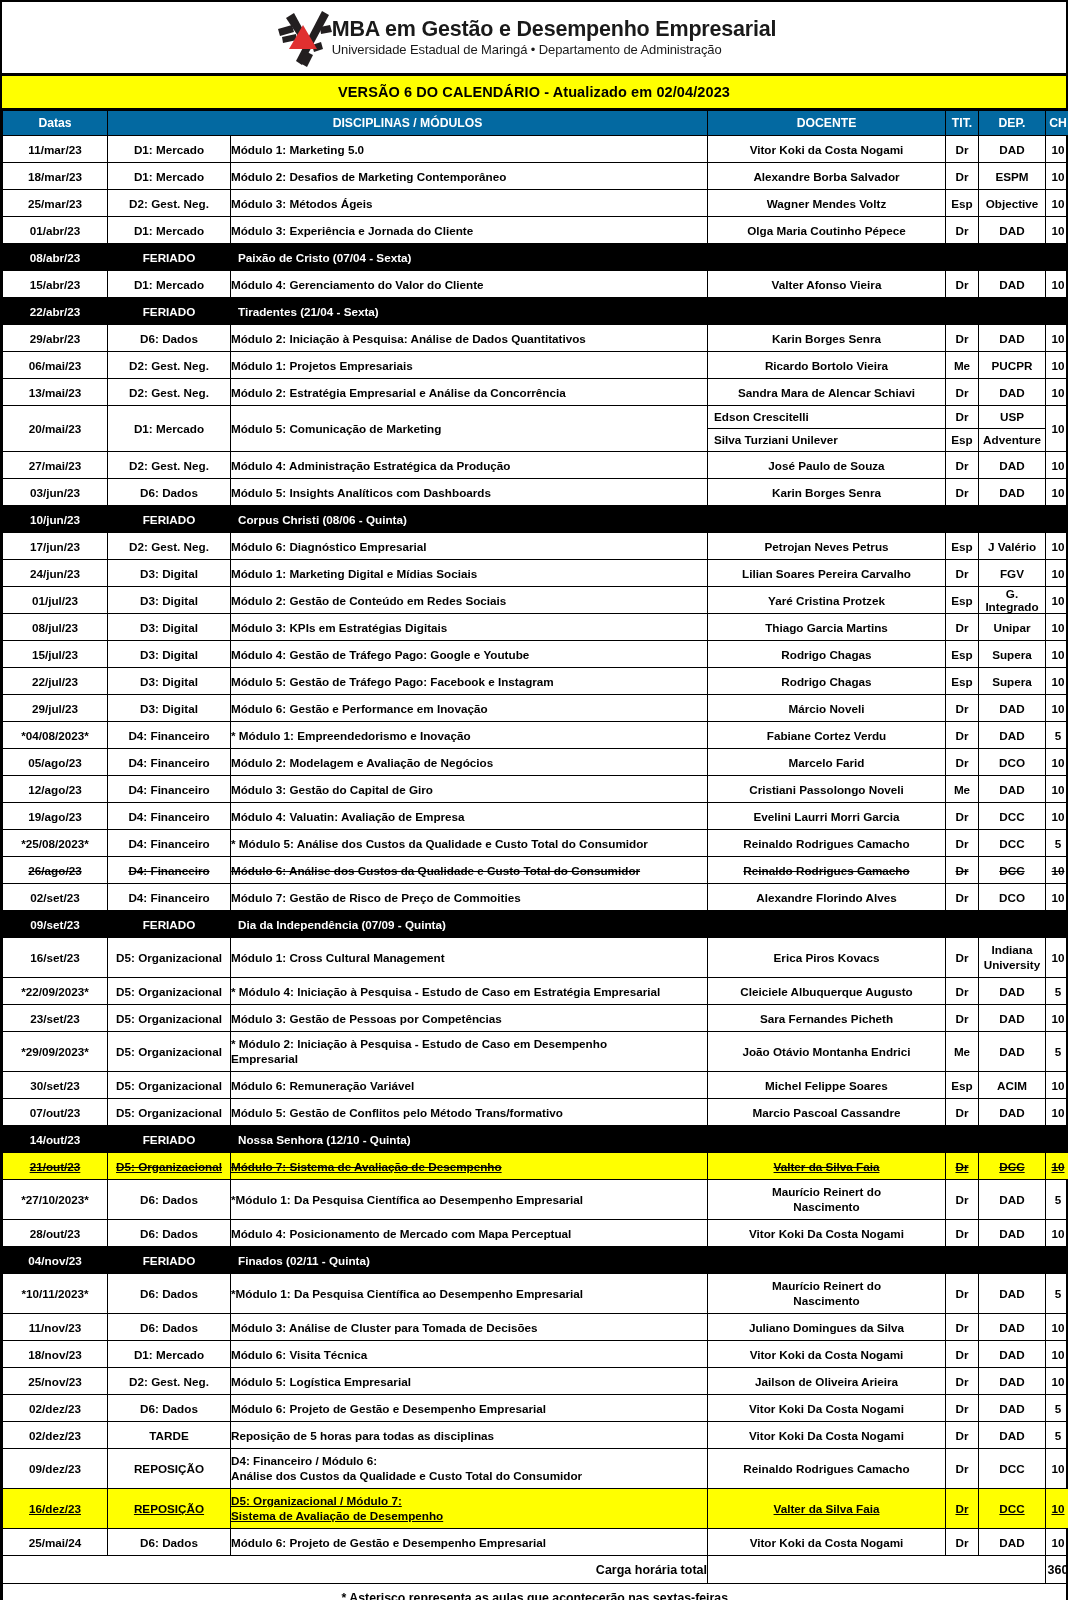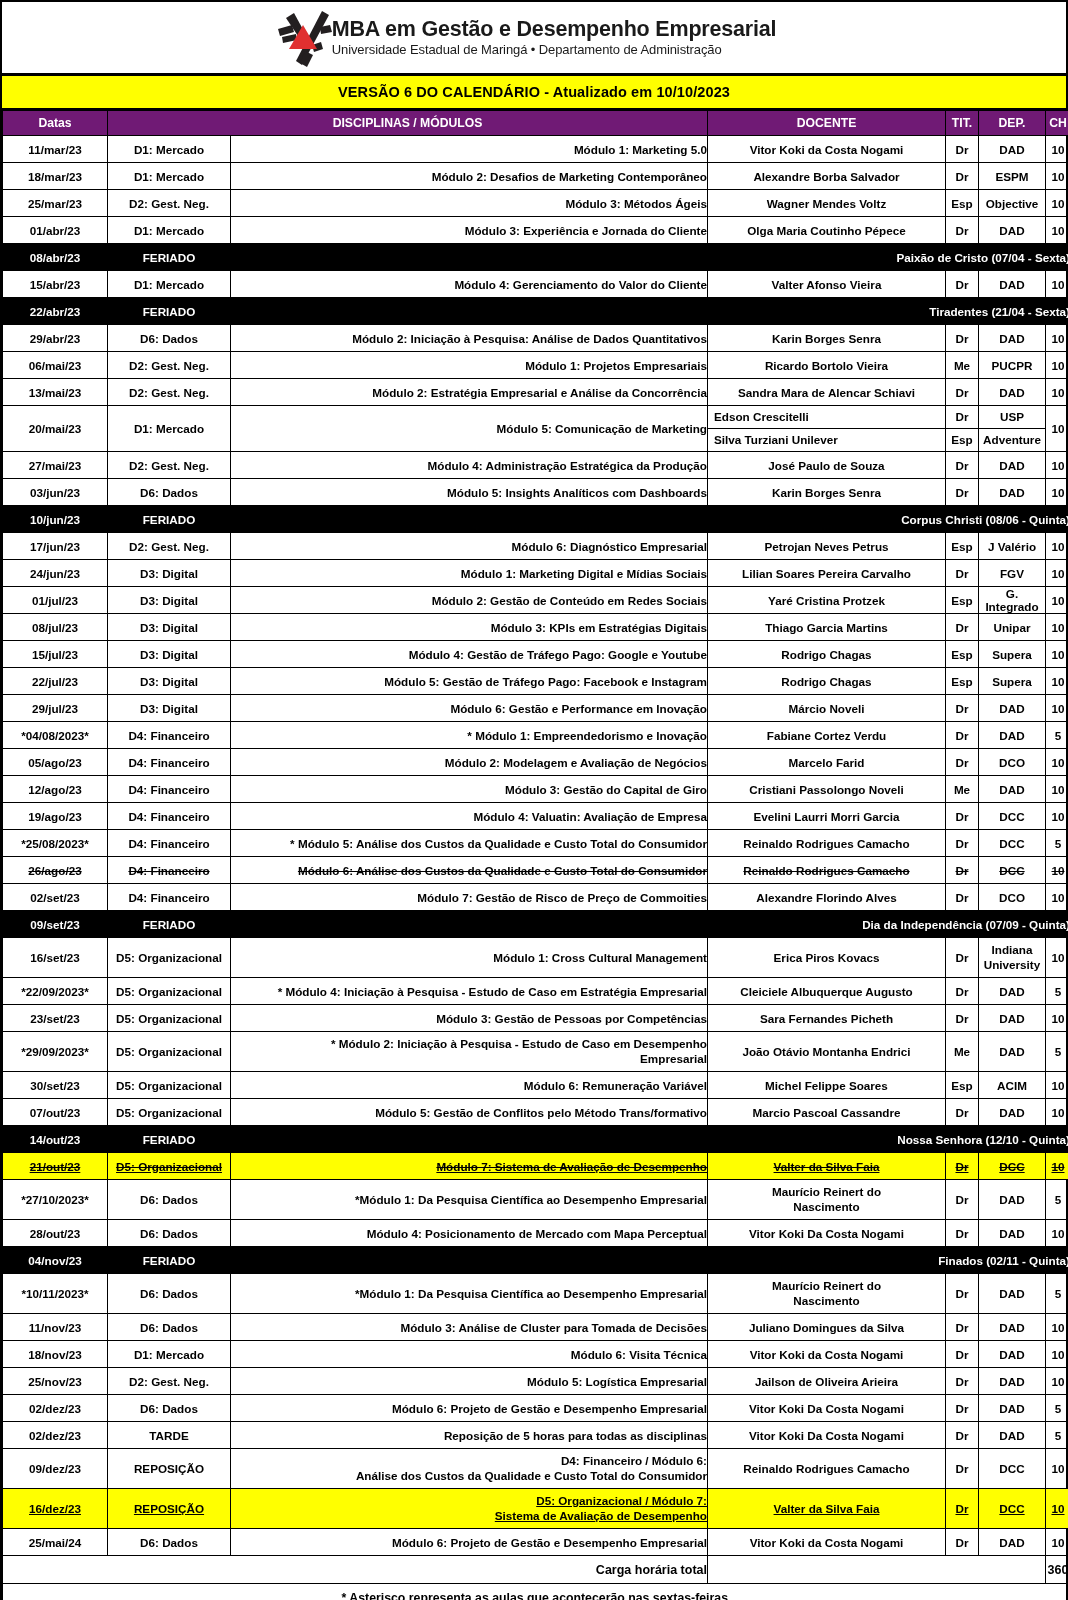--- a/index.html
+++ b/index.html
@@ -77,40 +77,40 @@
     border-collapse: collapse;
     table-layout: fixed;
     font-size: 11.7px;
   }
   table.cal th, table.cal td {
     border: 1px solid #000;
     padding: 0;
     vertical-align: middle;
   }
   thead th {
-    background: #701a75;
+    background: #0369a1;
     color: #fff;
     font-weight: bold;
     font-size: 12.2px;
     height: 25px;
     border-color: #000;
   }
 
   
   col.c-date { width: 105px; }
   col.c-disc { width: 123px; }
   col.c-mod  { width: 477px; }
   col.c-doc  { width: 238px; }
   col.c-tit  { width: 33px; }
   col.c-dep  { width: 67px; }
   col.c-ch   { width: 25px; }
 
   
   td.date, td.disc, td.tit, td.dep, td.ch { text-align: center; font-weight: bold; }
-  td.mod { text-align: right; padding-left: 7px; padding-right: 4px; font-weight: bold; }
+  td.mod { text-align: left; padding-left: 7px; padding-right: 4px; font-weight: bold; }
   td.doc { text-align: center; font-weight: bold; padding: 0 3px; }
 
   tr.r { height: 27px; }
   tr.r > td { height: 27px; }
 
   
   tr.holiday > td {
     background: #000;
     color: #fff;
     border-color: #000;
@@ -187,21 +187,21 @@
           <polygon points="27,18 41,42 13,42" fill="#e03030"></polygon>
         </svg>
       </div>
       <div class="logo-text">
         <div class="logo-title">MBA em Gestão e Desempenho Empresarial</div>
         <div class="logo-sub">Universidade Estadual de Maringá • Departamento de Administração</div>
       </div>
     </div>
   </div>
 
-  <div class="version-band">VERSÃO 6 DO CALENDÁRIO - Atualizado em 10/10/2023</div>
+  <div class="version-band">VERSÃO 6 DO CALENDÁRIO - Atualizado em 02/04/2023</div>
 
   <table class="cal">
     <colgroup>
       <col class="c-date">
         <col class="c-disc">
         <col class="c-mod">
       <col class="c-doc">
         <col class="c-tit">
         <col class="c-dep">
         <col class="c-ch">

